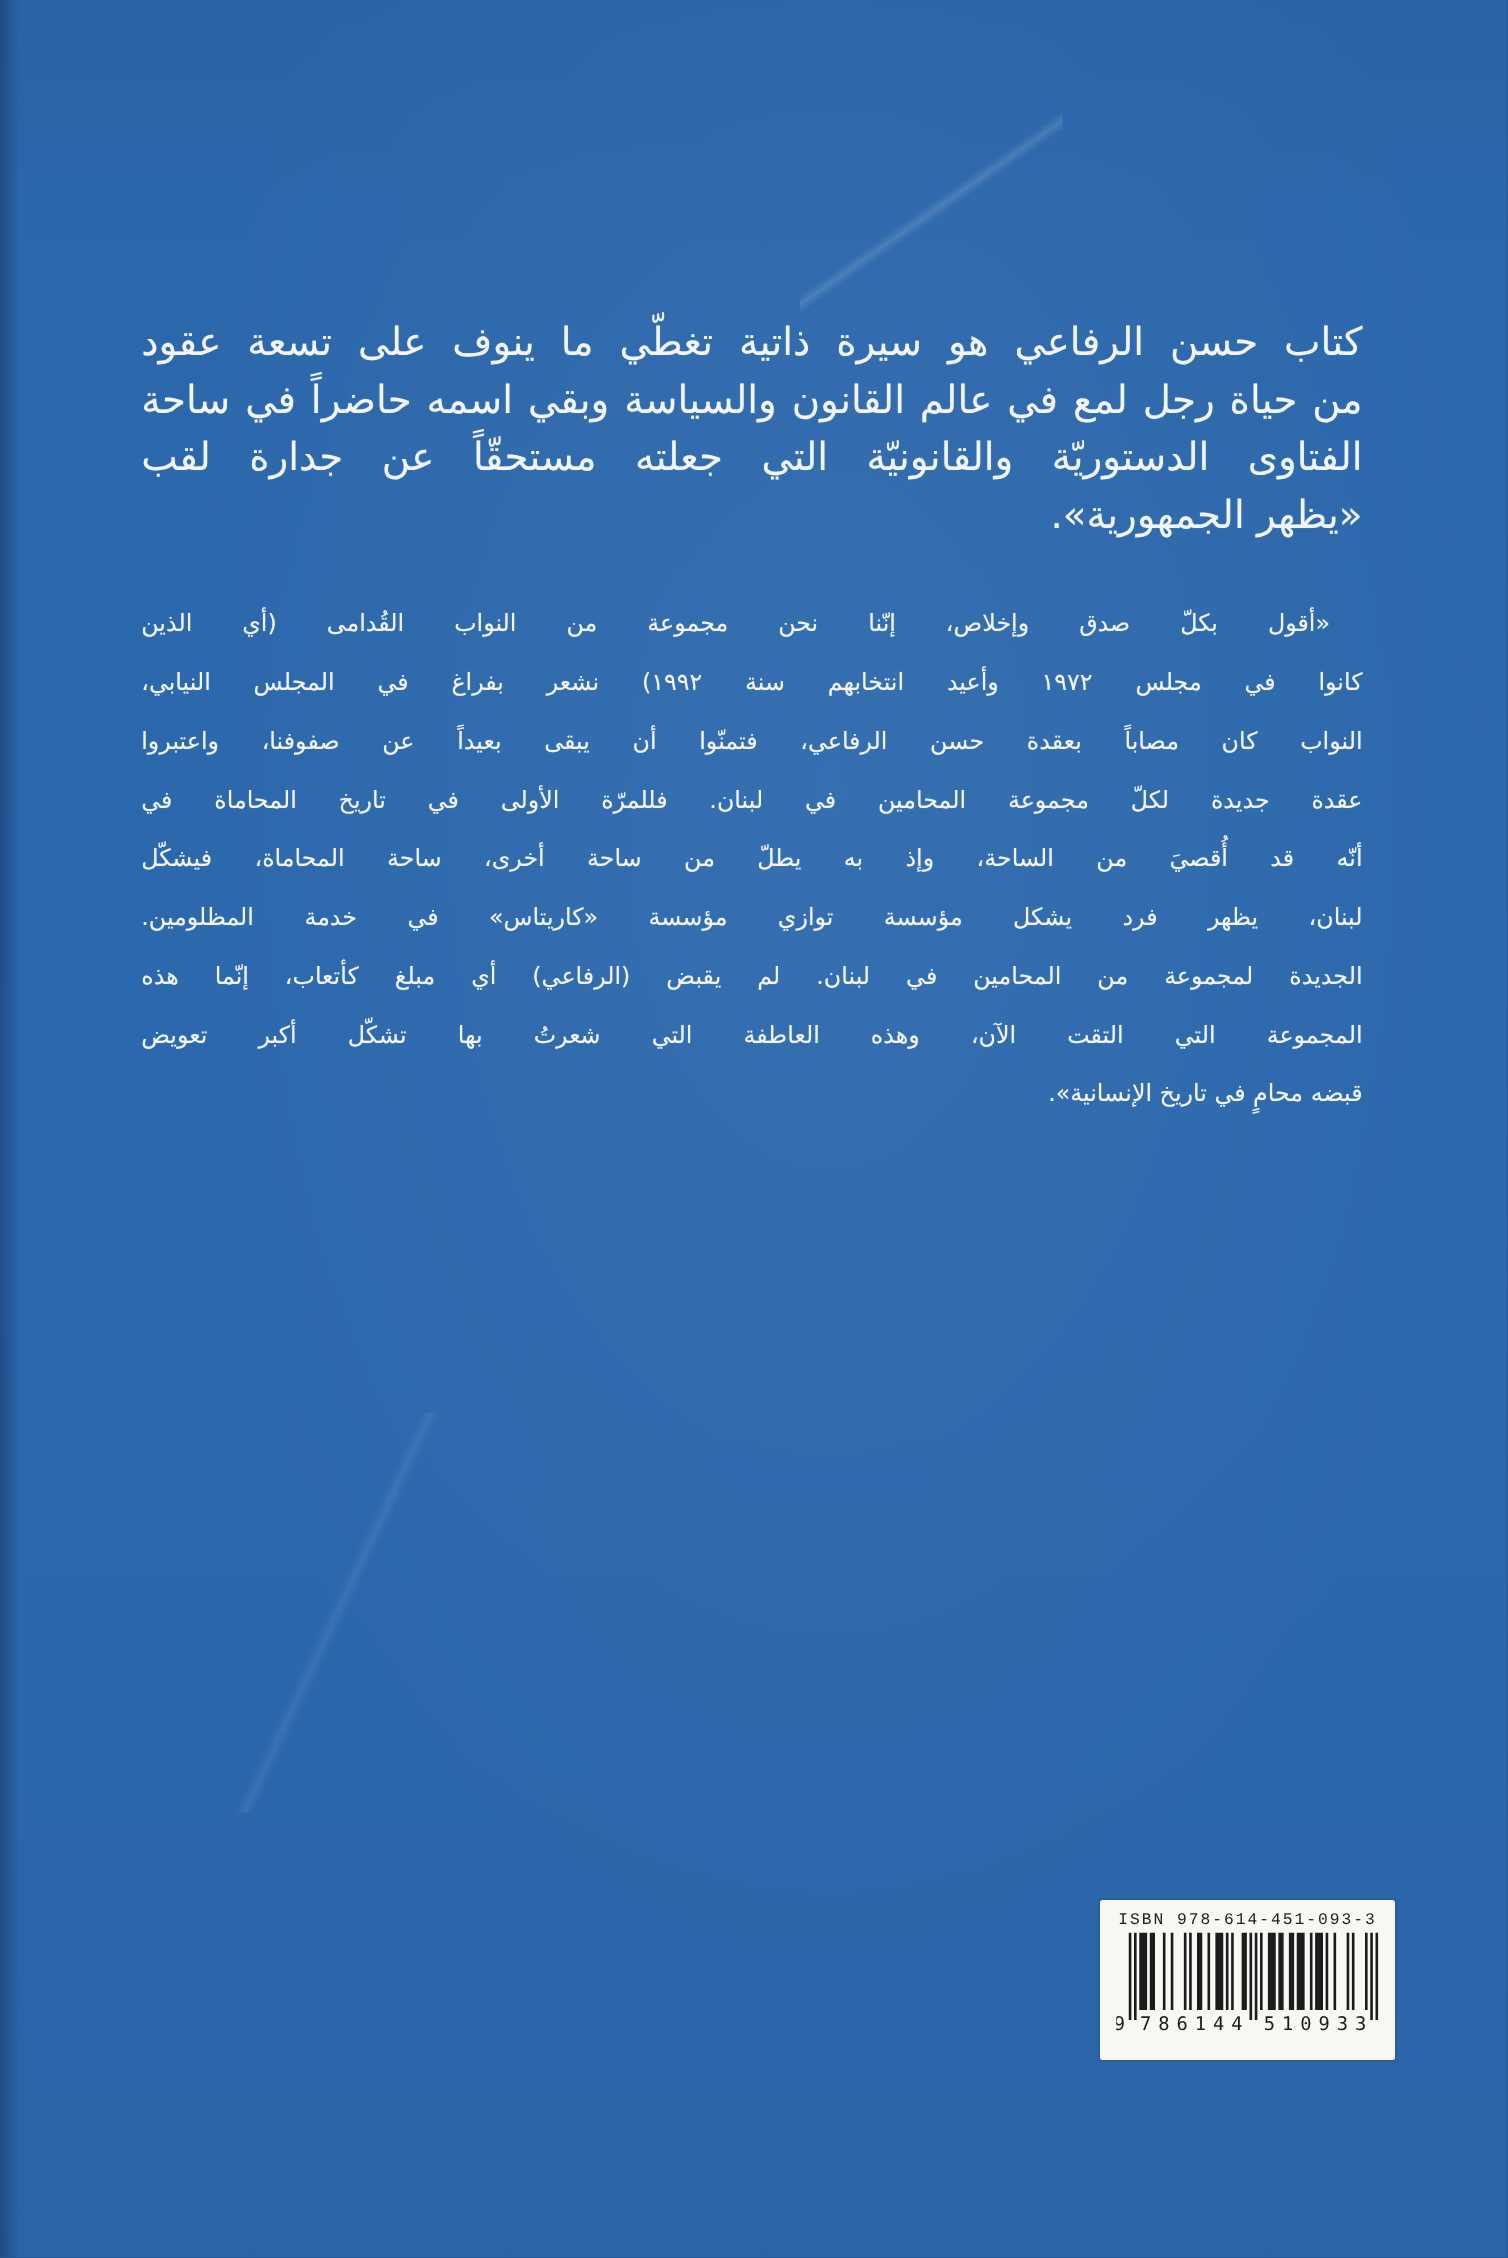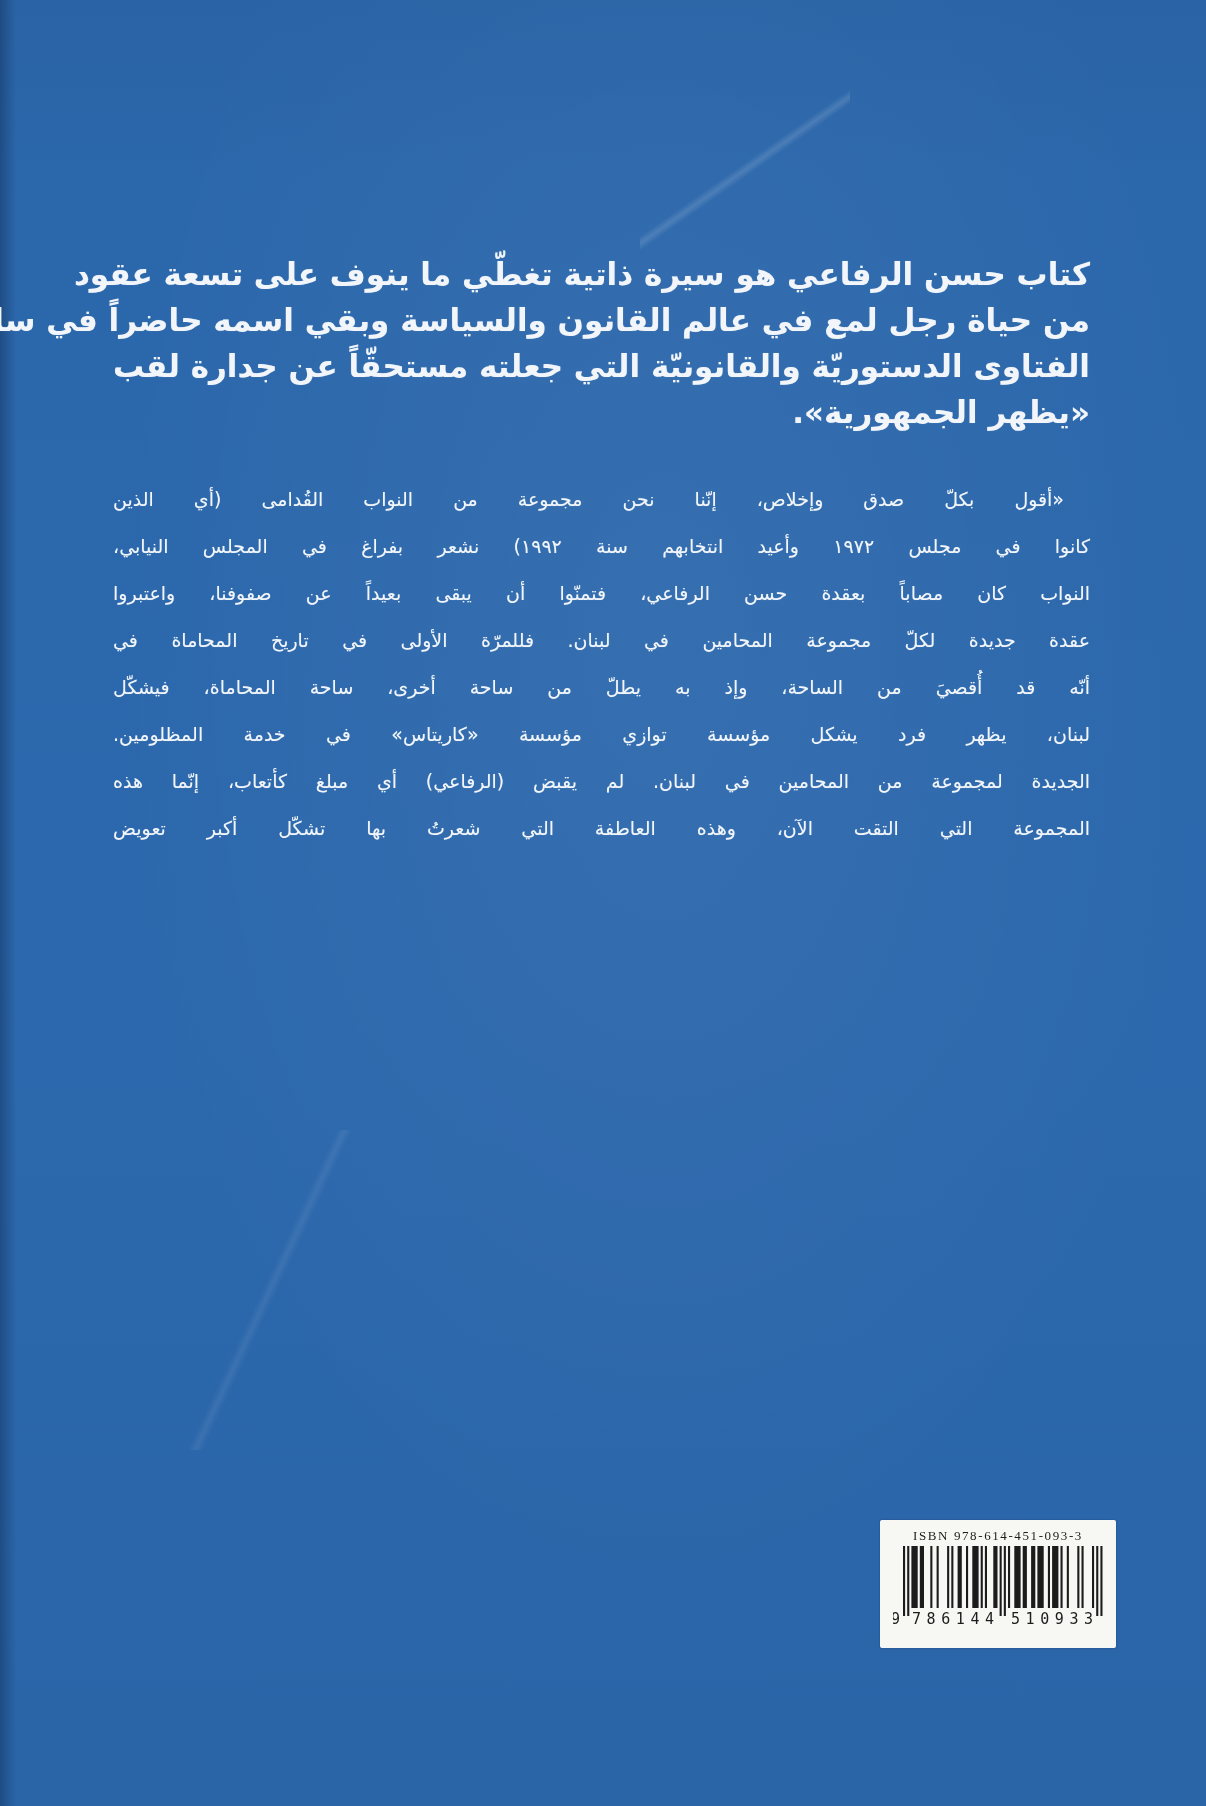--- a/index.html
+++ b/index.html
@@ -46,21 +46,21 @@
   .para { margin: 0; }
   .para .line {
     text-align: justify;
     text-align-last: justify;
     white-space: nowrap;
   }
   .para .line.last { text-align-last: start; }
 
   .blurb {
     font-size: 31px;
-    font-weight: bold;
+    font-weight: normal;
     line-height: 46px;
     margin-bottom: 41px;
   }
   .quote, .attribution {
     font-size: 19px;
     font-weight: 500;
     line-height: 47px;
   }
   .quote .line:first-child { padding-right: 26px; }
   .attribution .line:first-child { padding-right: 46px; }
@@ -72,21 +72,21 @@
     box-sizing: border-box;
     background: #f7f8f4;
     border-radius: 2px;
     box-shadow: 0 0 2px rgba(0,20,50,0.35);
     display: flex;
     flex-direction: column;
     align-items: center;
     padding-top: 7px;
   }
   .isbn-label {
-    font-family: Liberation Serif, serif;
+    font-family: Liberation Mono, monospace;
     font-size: 13px;
     letter-spacing: 1.6px;
     color: #1c1c1c;
     white-space: nowrap;
     line-height: 17px;
     margin-bottom: 2px;
   }
 </style>
 </head>
 <body>
@@ -103,20 +103,21 @@
       </div>
     <div class="para quote">
         <div class="line">«أقول بكلّ صدق وإخلاص، إنّنا نحن مجموعة من النواب القُدامى (أي الذين</div>
         <div class="line">كانوا في مجلس ١٩٧٢ وأعيد انتخابهم سنة ١٩٩٢) نشعر بفراغ في المجلس النيابي،</div>
         <div class="line">النواب كان مصاباً بعقدة حسن الرفاعي، فتمنّوا أن يبقى بعيداً عن صفوفنا، واعتبروا</div>
         <div class="line">عقدة جديدة لكلّ مجموعة المحامين في لبنان. فللمرّة الأولى في تاريخ المحاماة في</div>
         <div class="line">أنّه قد أُقصيَ من الساحة، وإذ به يطلّ من ساحة أخرى، ساحة المحاماة، فيشكّل</div>
         <div class="line">لبنان، يظهر فرد يشكل مؤسسة توازي مؤسسة «كاريتاس» في خدمة المظلومين.</div>
         <div class="line">الجديدة لمجموعة من المحامين في لبنان. لم يقبض (الرفاعي) أي مبلغ كأتعاب، إنّما هذه</div>
         <div class="line">المجموعة التي التقت الآن، وهذه العاطفة التي شعرتُ بها تشكّل أكبر تعويض</div>
+        <div class="line last">قبضه محامٍ في تاريخ الإنسانية».</div>
       </div>
   </div>
 
   <div class="barcode-box">
     <div class="isbn-label">ISBN 978-614-451-093-3</div>
     <svg id="ean-svg" width="210" height="82" viewBox="0 0 210 82" xmlns="http://www.w3.org/2000/svg">
         <rect x="10.00" y="0" width="2.10" height="70" fill="#1c1c1c"></rect>
         <rect x="14.20" y="0" width="2.10" height="70" fill="#1c1c1c"></rect>
         <rect x="18.40" y="0" width="6.30" height="62" fill="#1c1c1c"></rect>
         <rect x="26.80" y="0" width="4.20" height="62" fill="#1c1c1c"></rect>

